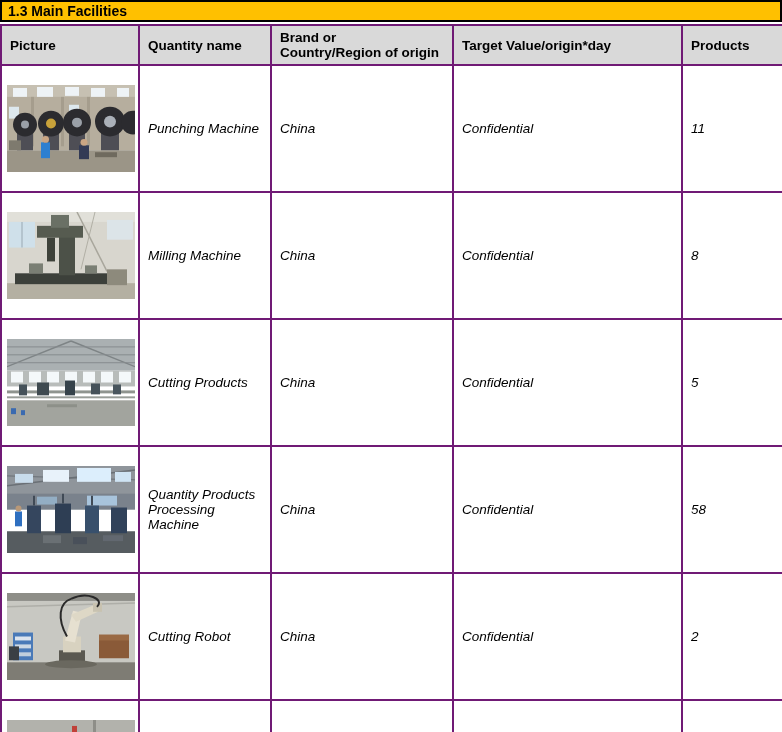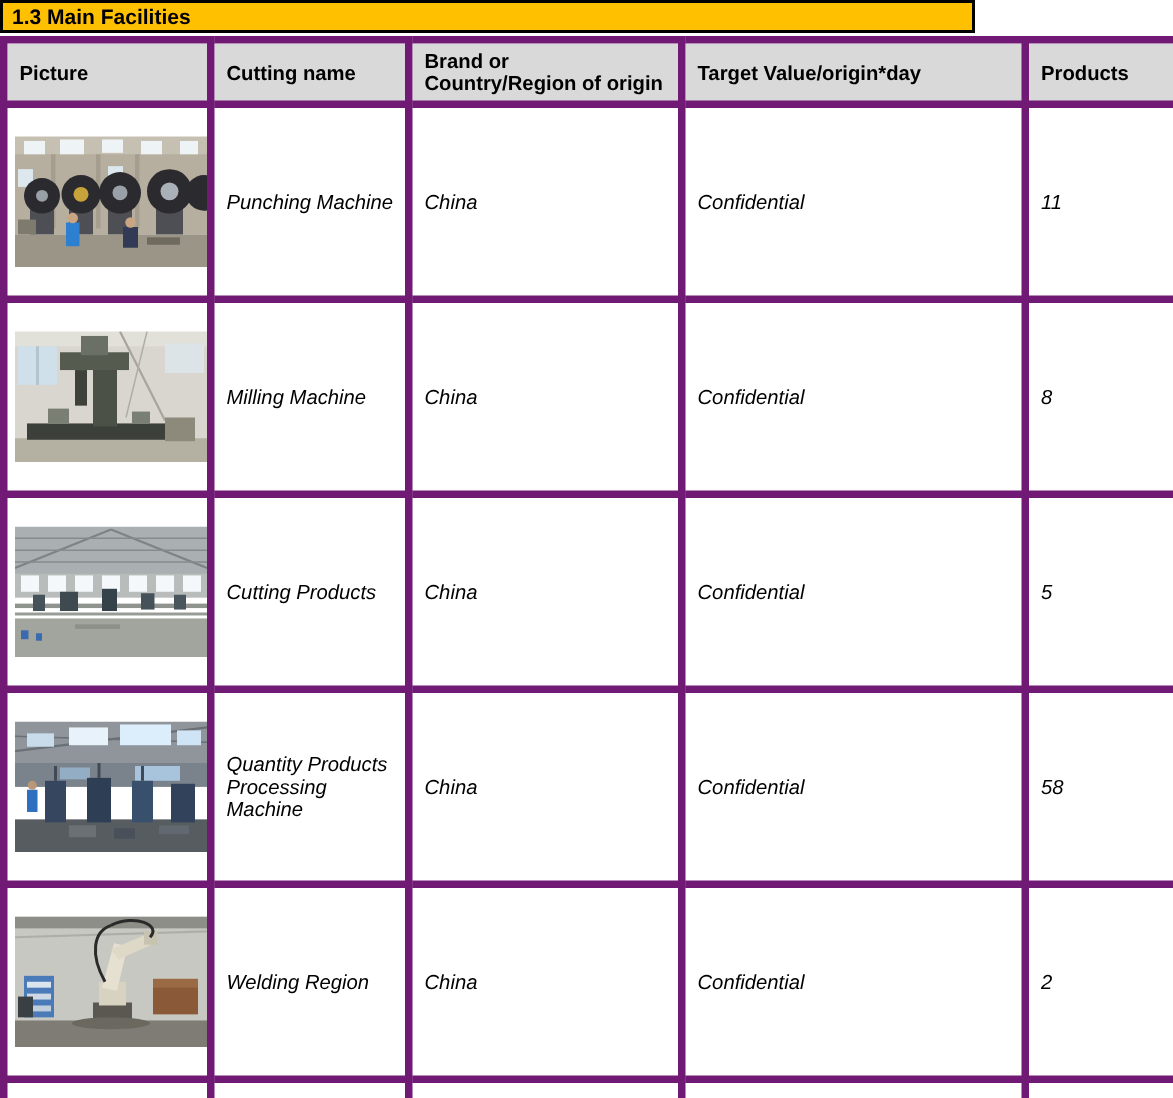--- a/index.html
+++ b/index.html
@@ -1,32 +1,32 @@
 <!DOCTYPE html>
 <html><head>
 <meta charset="utf-8">
 <style>
   html, body { margin:0; padding:0; }
   body {
     width:782px; height:732px; overflow:hidden; background:#fff;
     font-family:"Liberation Sans", sans-serif; color:#000;
   }
   .title-bar {
-    box-sizing:border-box; width:650px; height:22px;
+    box-sizing:border-box; width:782px; height:22px;
     background:#FFC000; border:2px solid #000;
     display:flex; align-items:center; padding-left:6px;
     font-size:14px; font-weight:bold; line-height:1;
   }
   table.facilities {
     width:782px; margin-top:2px;
     border-collapse:collapse; table-layout:fixed;
     border:2px solid #000;
   }
   th, td {
-    border:5px solid #701a75;
+    border:2px solid #701a75;
     font-size:13.5px; vertical-align:middle; text-align:left;
     padding:2px 6px 2px 8px;
     white-space:pre-line;
     overflow:hidden;
   }
   thead th {
     background:#D9D9D9; font-weight:bold; height:34px;
   }
   tbody tr { height:95px;font-style:italic; }
   tbody tr:last-child { height:98px; }
@@ -44,21 +44,21 @@
   <colgroup>
     <col style="width:138px">
       <col style="width:132px">
       <col style="width:182px">
       <col style="width:229px">
       <col style="width:101px">
   </colgroup>
   <thead>
     <tr>
       <th>Picture</th>
-      <th>Cutting name</th>
+      <th>Quantity name</th>
       <th>Brand or
 Country/Region of origin</th>
       <th>Target Value/origin*day</th>
       <th>Products</th>
     </tr>
   </thead>
   <tbody>
 
     <tr>
       <td class="pic-cell">
@@ -220,21 +220,21 @@
           <rect x="56" y="44" width="18" height="16" fill="#d8d2c0"></rect>
           <polygon points="58,48 66,18 75,20 68,50" fill="#e6e0d0"></polygon>
           <polygon points="64,22 88,12 91,19 69,29" fill="#ded8c6"></polygon>
           <rect x="86" y="10" width="9" height="9" fill="#c8c2b0"></rect>
           <path d="M60,44 C50,26 52,10 64,6" stroke="#2a2a2a" stroke-width="2" fill="none"></path>
           <path d="M64,6 C80,-2 98,6 90,14" stroke="#2a2a2a" stroke-width="2" fill="none"></path>
           <rect x="2" y="54" width="10" height="14" fill="#3a3f44"></rect>
           <ellipse cx="64" cy="72" rx="26" ry="4" fill="#6a685f"></ellipse>
         </svg>
       </td>
-      <td>Welding Region</td>
+      <td>Cutting Robot</td>
       <td>China</td>
       <td>Confidential</td>
       <td>2</td>
     </tr>
 
     <tr>
       <td class="pic-cell">
         <svg class="photo" viewBox="0 0 128 88" preserveAspectRatio="none">
           <rect x="0" y="0" width="128" height="78" fill="#b2b2ac"></rect>
           <rect x="86" y="0" width="3" height="36" fill="#8e8e88"></rect>

